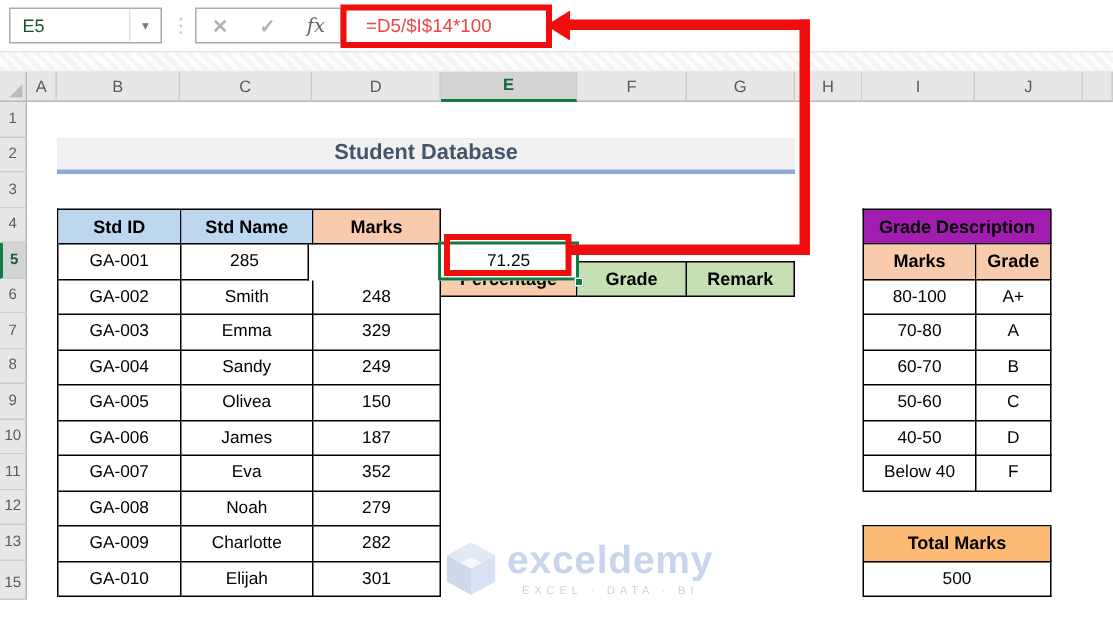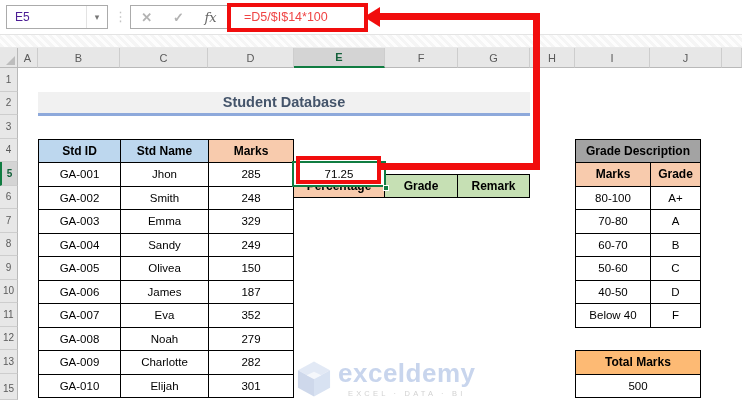--- a/index.html
+++ b/index.html
@@ -3,21 +3,21 @@
 <meta charset="utf-8">
 <style>
   html,body{margin:0;padding:0;background:#fff;}
   .stage{position:relative;width:742px;height:420px;background:#fff;overflow:hidden;
          font-family:"Liberation Sans",sans-serif;color:#000;}
 
   
   .toolbar{position:absolute;left:0;top:0;width:742px;height:34px;background:#ffffff;}
   .namebox{position:absolute;left:6px;top:5px;width:102px;height:24px;box-sizing:border-box;
            border:1px solid #ababab;background:#fff;display:flex;align-items:center;}
-  .nb-text{flex:1;padding-left:8px;font-size:12px;color:#4c1d95;}
+  .nb-text{flex:1;padding-left:8px;font-size:12px;color:#14532d;}
   .nb-arrow{width:20px;text-align:center;font-size:9px;color:#777;border-left:1px solid #e3e3e3;
             height:100%;display:flex;align-items:center;justify-content:center;}
   .dots{position:absolute;left:114px;top:9px;font-size:13px;color:#c3c3c3;letter-spacing:-1px;}
   .fb-icons{position:absolute;left:130px;top:5px;width:98px;height:24px;box-sizing:border-box;
             border:1px solid #ababab;background:#fff;display:flex;align-items:center;justify-content:space-around;}
   .fb-x,.fb-check{font-size:13px;color:#b3b3b3;font-weight:bold;}
   .fb-fx{font-size:13px;color:#666;font-style:italic;font-family:"DejaVu Serif",serif;}
   .fb-input{position:absolute;left:228px;top:5px;width:300px;height:24px;display:flex;align-items:center;
             background:#fff;}
   .fb-input span{padding-left:16px;font-size:12.5px;color:#ef4444;}
@@ -64,21 +64,21 @@
       font-size:11.5px;z-index:5;}
   .fill-handle{position:absolute;left:383px;top:185px;width:6px;height:6px;background:#107C41;
       border:1px solid #fff;box-sizing:border-box;z-index:7;}
 
   
   .gtable{position:absolute;left:575px;top:138.5px;width:126px;box-sizing:border-box;
           border-left:1px solid #000;border-top:1px solid #000;background:#fff;}
   .grow{display:flex;height:23.5px;}
   .gc{box-sizing:border-box;border-right:1px solid #000;border-bottom:1px solid #000;
       display:flex;align-items:center;justify-content:center;font-size:11.5px;}
-  .gfull{width:125px;font-weight:bold;font-size:12px;background:#a3a3a3;text-align:right;}
+  .gfull{width:125px;font-weight:bold;font-size:12px;background:#a21caf;text-align:right;}
   .g1{width:75px;} .g2{width:50px;}
   .ghead .gc{font-weight:bold;font-size:12px;background:#F8CBAD;}
   .ttable{position:absolute;left:575px;top:350px;width:126px;box-sizing:border-box;
           border-left:1px solid #000;border-top:1px solid #000;background:#fff;}
   .tfull{width:125px;}
   .tyellow{background:#fdba74;font-weight:bold;font-size:12px;}
 
   
   .red-frame{position:absolute;left:227px;top:3px;width:141px;height:29px;box-sizing:border-box;
              border:4px solid #f10d0d;z-index:10;}
@@ -165,21 +165,20 @@
   <div class="title-banner">Student Database</div>
 
   <div class="mtable">
     <div class="mrow mhead">
       <div class="mc c1 hblue">Std ID</div>
       <div class="mc c2 hblue">Std Name</div>
       <div class="mc c3 hpeach">Marks</div>
     </div>
     <div class="mrow">
       <div class="mc c1">GA-001</div>
-      <div class="mc c2">Jhon</div>
       <div class="mc c3">285</div>
     </div>
     <div class="mrow">
       <div class="mc c1">GA-002</div>
       <div class="mc c2">Smith</div>
       <div class="mc c3">248</div>
     </div>
     <div class="mrow">
       <div class="mc c1">GA-003</div>
       <div class="mc c2">Emma</div>

